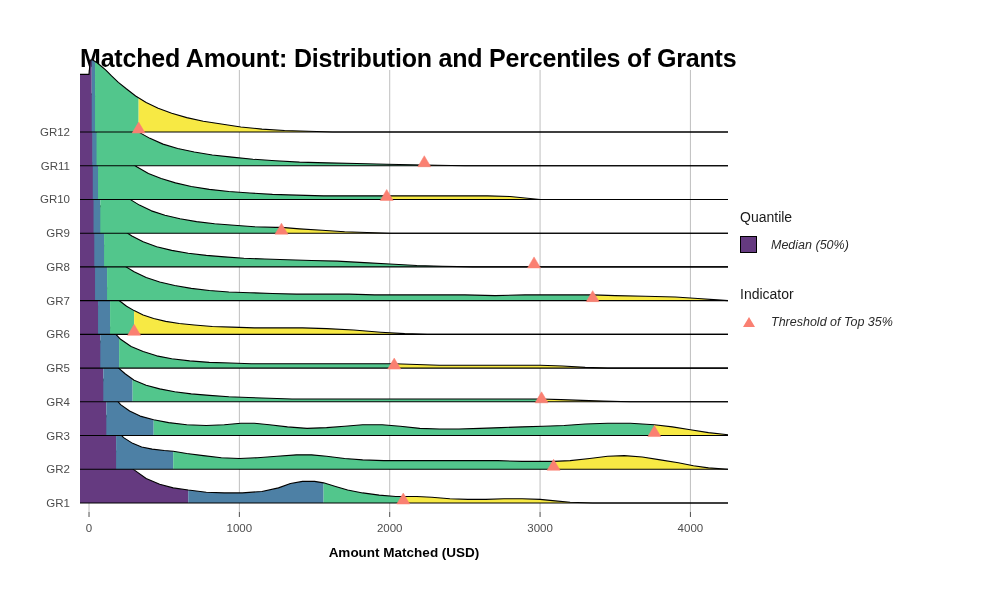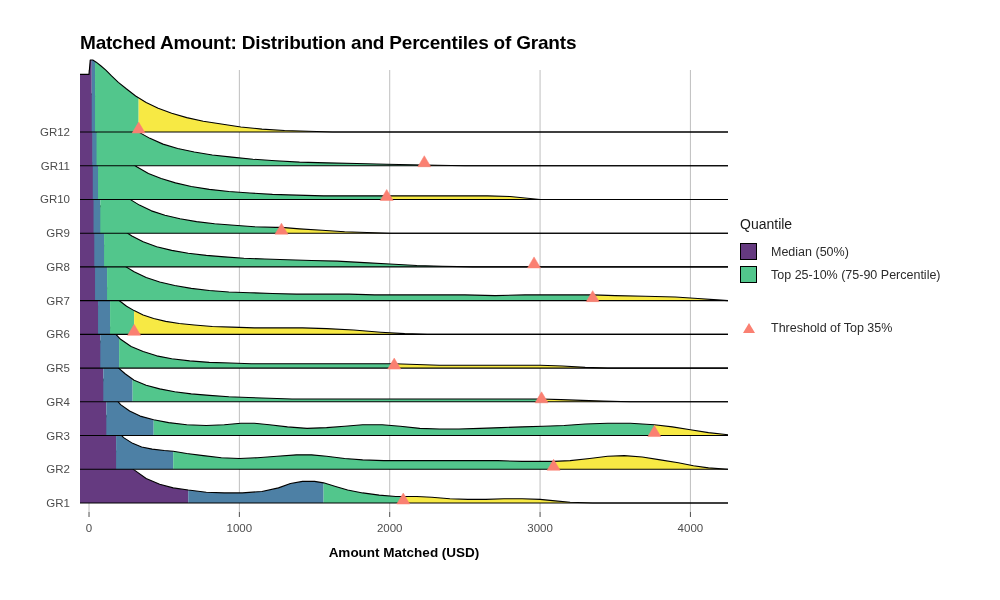--- a/index.html
+++ b/index.html
@@ -3,36 +3,36 @@
 <meta charset="utf-8">
 <style>
   html,body{margin:0;padding:0;}
   body{
     width:1000px;height:600px;background:#ffffff;
     font-family:"Liberation Sans", sans-serif;
     overflow:hidden;position:relative;
   }
   #root{position:absolute;inset:0;}
   #plot-title{
-    position:absolute;left:80px;top:32px;
-    font-size:19px;font-weight:bold;color:#000;
+    position:absolute;left:80px;top:44px;
+    font-size:25px;font-weight:bold;color:#000;
     letter-spacing:-0.2px;white-space:nowrap;text-align:center;
   }
   #chart-svg{position:absolute;left:0;top:0;}
   #legend{
-    position:absolute;left:740px;top:216px;width:250px;
+    position:absolute;left:740px;top:209px;width:250px;
     font-size:12.5px;color:#2b2b2b;
   }
   .legend-title{font-size:14px;color:#1a1a1a;margin-bottom:8px;}
   .legend-row{display:flex;align-items:center;height:23px;}
   .swatch{
     width:17px;height:17px;border:1px solid #000;
     box-sizing:border-box;margin-right:14px;flex:0 0 17px;
   }
-  .legend-label{white-space:nowrap;font-size:12.5px;color:#2b2b2b;}
+  .legend-label{white-space:nowrap;font-size:12.5px;color:#2b2b2b;font-style:italic;}
   .legend-gap{height:30px;}
   .tri-wrap{
     width:17px;margin-right:14px;flex:0 0 17px;
     display:flex;align-items:center;justify-content:center;
   }
   .tri{
     width:0;height:0;border-left:6px solid transparent;
     border-right:6px solid transparent;border-bottom:10px solid #fa8072;
   }
   .axis-label{
@@ -198,26 +198,23 @@
       </g>
     </svg>
 
   <div id="legend">
     <div class="legend-title">Quantile</div>
     <div id="quantile-legend">
         <div class="legend-row">
           <div class="swatch" style="background: rgb(101, 58, 128);"></div>
           <div class="legend-label">Median (50%)</div>
         </div>
-        <div class="legend-row">
-          <div class="swatch" style="background: rgb(82, 198, 140);"></div>
-          <div class="legend-label">Top 25-10% (75-90 Percentile)</div>
-        </div>
       </div>
     <div class="legend-gap"></div>
+    <div class="legend-title">Indicator</div>
     <div id="indicator-legend">
         <div class="legend-row">
           <div class="tri-wrap">
             <div class="tri" style="border-bottom-color: rgb(250, 128, 114);"></div>
           </div>
           <div class="legend-label">Threshold of Top 35%</div>
         </div>
       </div>
   </div>
 

